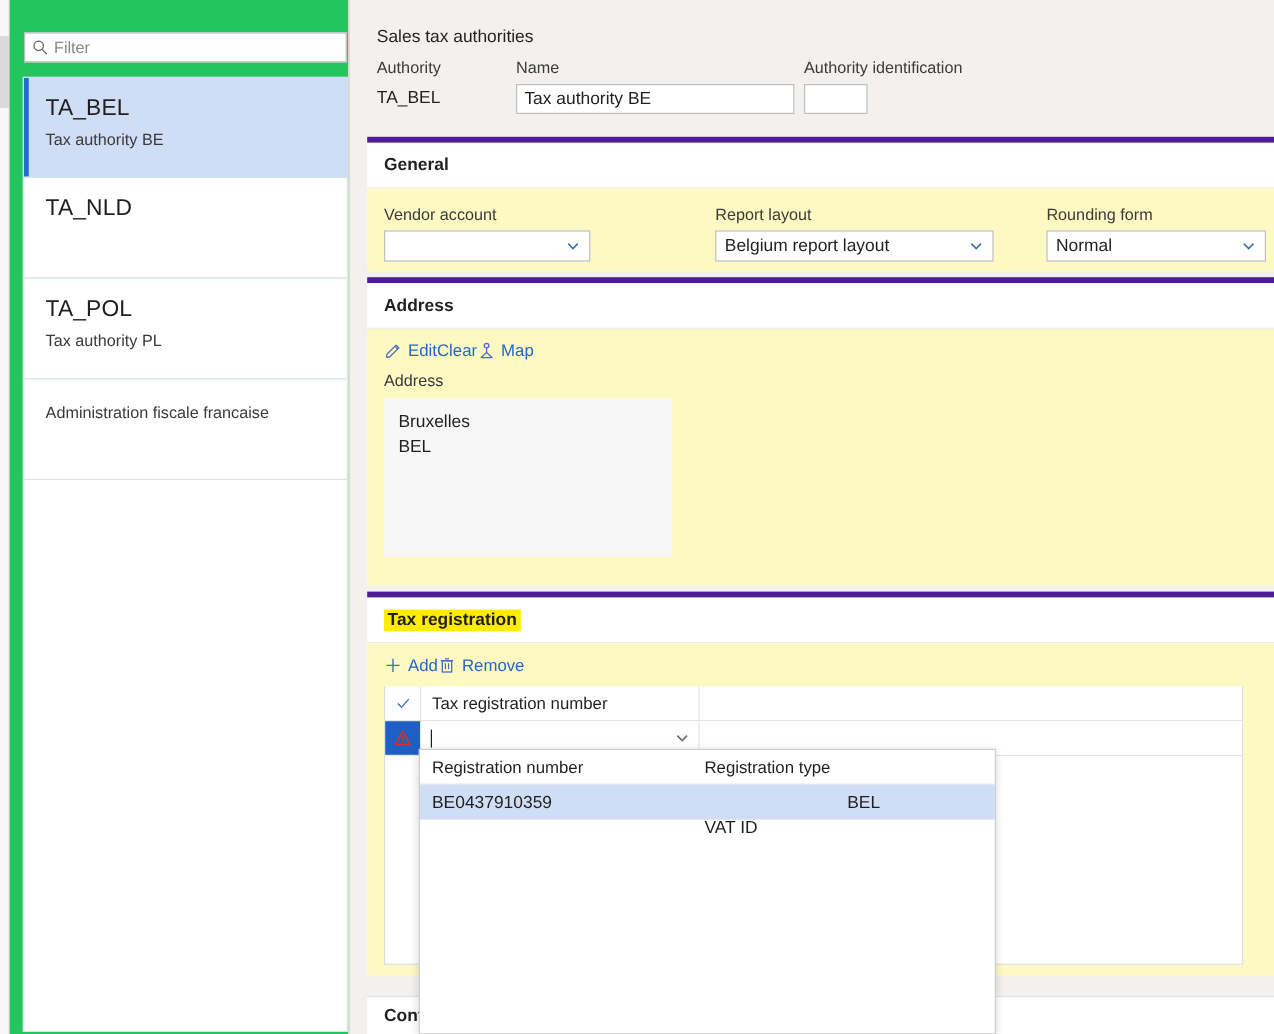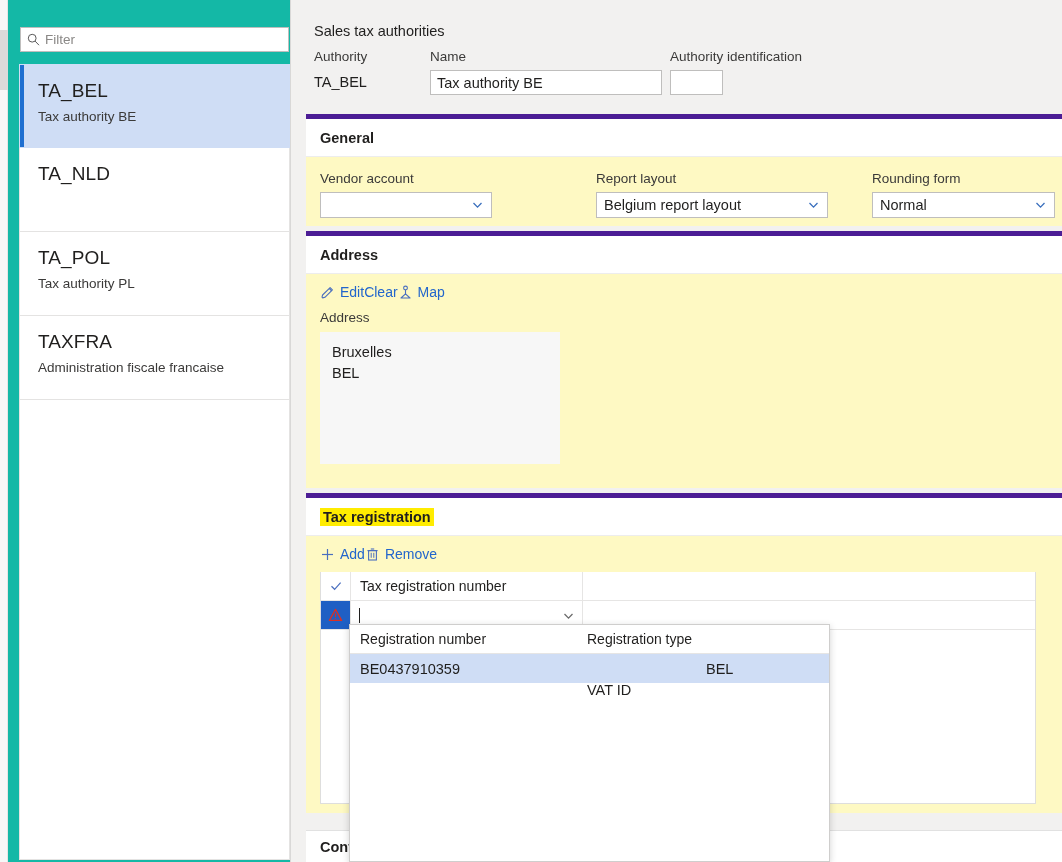--- a/index.html
+++ b/index.html
@@ -22,21 +22,21 @@
     background: #f7f7f7; border-right: 1px solid #e6e5e4;
   }
   .edge-thumb {
     position: absolute; left: 0; top: 30px; width: 8px; height: 60px;
     background: #dadada;
   }
 
   
   .sidebar {
     position: absolute; left: 8px; top: 0; width: 283px; height: 862px;
-    background: #14b8a6; border-right: 1px solid #d9d8d7;
+    background: #22c55e; border-right: 1px solid #d9d8d7;
   }
   .filter-wrap {
     position: absolute; left: 12px; top: 27px; width: 269px; height: 25px;
   }
   .filter-box {
     width: 100%; height: 25px;
     border: 1px solid #bfbebd; background: #ffffff;
     display: flex; align-items: center; padding-left: 6px;
   }
   .filter-box input {
@@ -244,21 +244,20 @@
         <div class="li-sub">Tax authority BE</div>
       </div>
       <div class="list-item">
         <div class="li-title">TA_NLD</div>
       </div>
       <div class="list-item">
         <div class="li-title">TA_POL</div>
         <div class="li-sub">Tax authority PL</div>
       </div>
       <div class="list-item">
-        <div class="li-title">TAXFRA</div>
         <div class="li-sub">Administration fiscale francaise</div>
       </div>
       <div class="list-tail"></div>
     </div>
 
   </div>
 
   <div class="content">
 
     <div class="page-title">Sales tax authorities</div>

